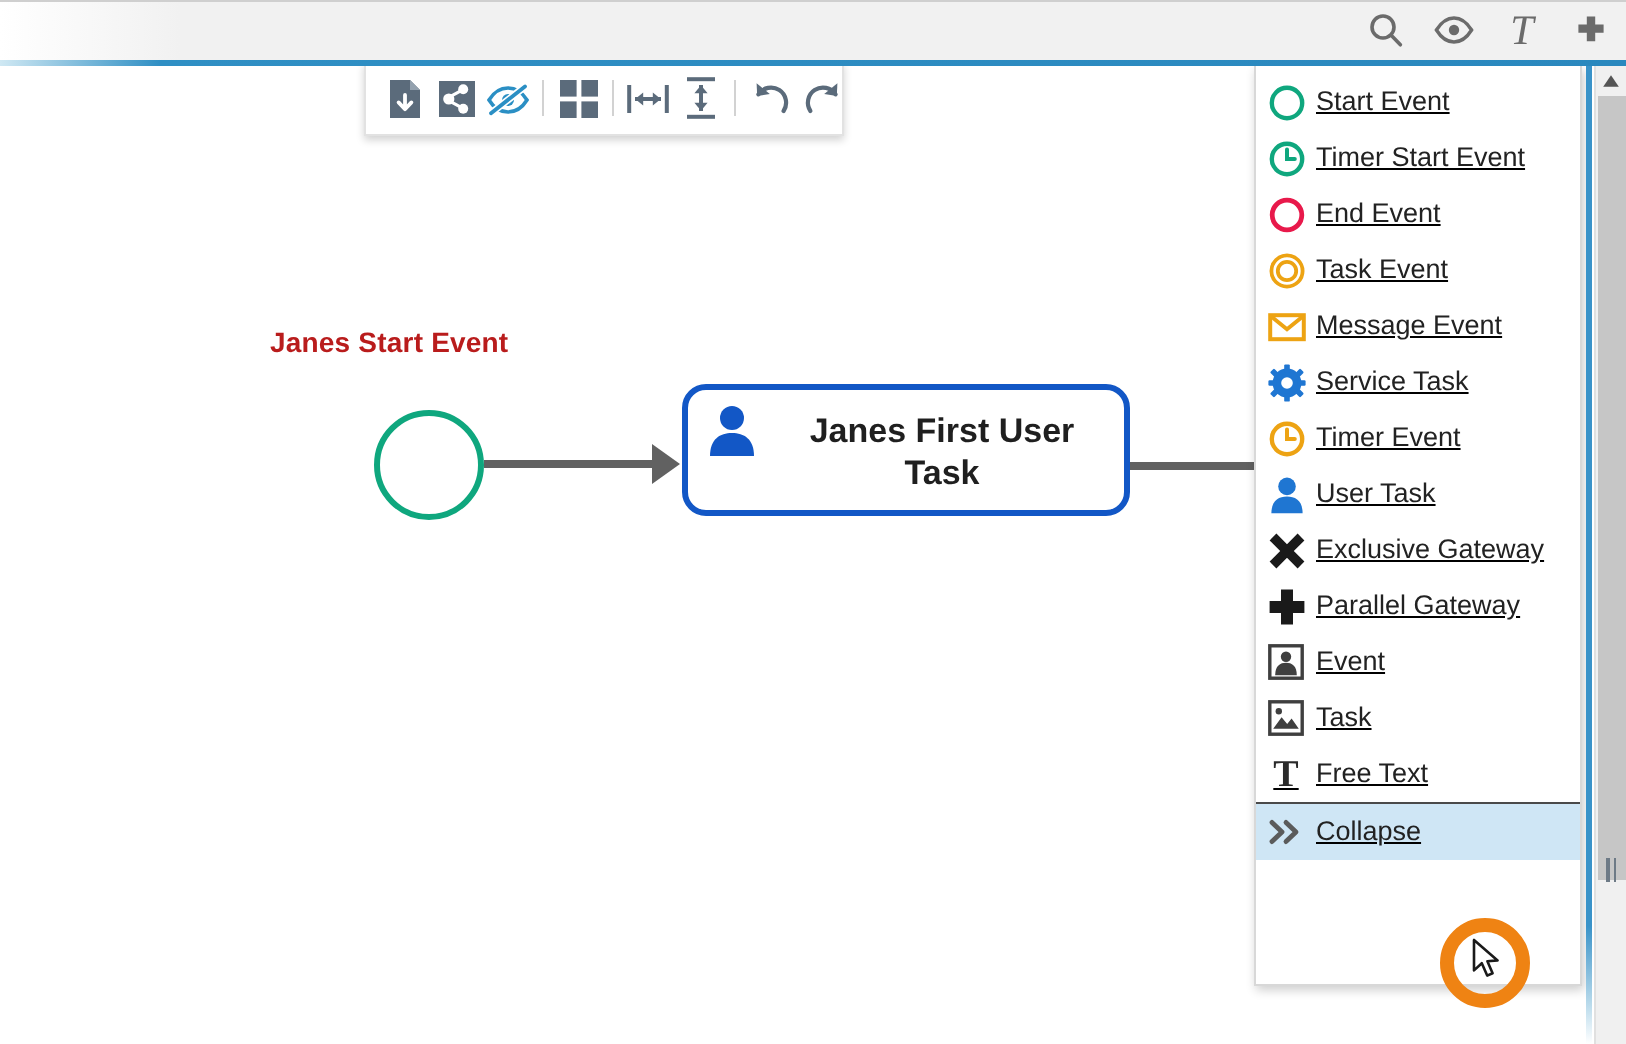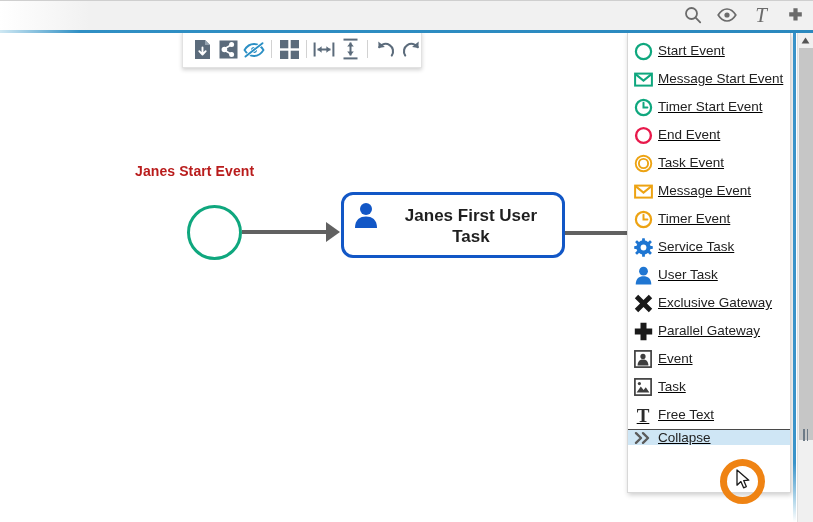--- a/index.html
+++ b/index.html
@@ -90,21 +90,21 @@
   .palette{
     position:absolute;left:627px;top:33px;width:164px;height:460px;
     background:#ffffff;border:1px solid #d8d8d8;border-top:none;
     box-shadow:1px 2px 5px rgba(0,0,0,.2);box-sizing:border-box;
     padding-top:4px;
     text-decoration:underline;
   }
   .pal-item{
     height:28px;display:flex;align-items:center;padding-left:5px;cursor:pointer;box-sizing:border-box;
   }
-  .pal-item.sep-above{border-top:1px solid #4a4a4a;height:16px;}
+  .pal-item.sep-above{border-top:1px solid #4a4a4a;height:29px;}
   .pal-item.selected{background:#cfe6f5;}
   .pal-ico{
     width:20px;height:20px;flex:none;margin-right:5px;
     display:flex;align-items:center;justify-content:center;
   }
   .pal-ico svg{display:block;}
   .pal-label{
     font-size:13.5px;color:#222222;white-space:nowrap;line-height:1;
   }
   .pal-ico .tglyph{
@@ -286,29 +286,20 @@
 
       <div class="pal-item">
         <span class="pal-ico">
           <svg width="19" height="19" viewBox="0 0 19 19">
             <circle cx="9.5" cy="9.5" r="7.6" fill="none" stroke="#0fa77e" stroke-width="2.2"></circle>
           </svg>
         </span>
         <span class="pal-label">Start Event</span>
       </div>
 
-      <div class="pal-item">
-        <span class="pal-ico">
-          <svg width="19" height="15" viewBox="0 0 19 15">
-            <rect x="1.1" y="1.6" width="16.8" height="12" fill="none" stroke="#0fa77e" stroke-width="2"></rect>
-            <path d="M1.8 2.4 L9.5 8.6 L17.2 2.4" fill="none" stroke="#0fa77e" stroke-width="2"></path>
-          </svg>
-        </span>
-        <span class="pal-label">Message Start Event</span>
-      </div>
 
       <div class="pal-item">
         <span class="pal-ico">
           <svg width="19" height="19" viewBox="0 0 19 19">
             <circle cx="9.5" cy="9.5" r="7.6" fill="none" stroke="#0fa77e" stroke-width="2.2"></circle>
             <path d="M9.5 4.8 V9.5 H13.4" fill="none" stroke="#0fa77e" stroke-width="2" stroke-linecap="round"></path>
           </svg>
         </span>
         <span class="pal-label">Timer Start Event</span>
       </div>
@@ -333,30 +324,20 @@
       </div>
 
       <div class="pal-item">
         <span class="pal-ico">
           <svg width="19" height="15" viewBox="0 0 19 15">
             <rect x="1.1" y="1.6" width="16.8" height="12" fill="none" stroke="#eda313" stroke-width="2"></rect>
             <path d="M1.8 2.4 L9.5 8.6 L17.2 2.4" fill="none" stroke="#eda313" stroke-width="2"></path>
           </svg>
         </span>
         <span class="pal-label">Message Event</span>
-      </div>
-
-      <div class="pal-item">
-        <span class="pal-ico">
-          <svg width="19" height="19" viewBox="0 0 19 19">
-            <circle cx="9.5" cy="9.5" r="7.6" fill="none" stroke="#eda313" stroke-width="2.2"></circle>
-            <path d="M9.5 4.8 V9.5 H13.4" fill="none" stroke="#eda313" stroke-width="2" stroke-linecap="round"></path>
-          </svg>
-        </span>
-        <span class="pal-label">Timer Event</span>
       </div>
 
       <div class="pal-item">
         <span class="pal-ico">
           <svg width="19" height="19" viewBox="0 0 19 19">
             <g fill="#1f76d2">
               <circle cx="9.5" cy="9.5" r="7.2"></circle>
               <rect x="8.1" y="0.2" width="2.8" height="4" rx="0.6"></rect>
               <rect x="8.1" y="14.8" width="2.8" height="4" rx="0.6"></rect>
               <rect x="0.2" y="8.1" width="4" height="2.8" rx="0.6"></rect>
@@ -367,20 +348,30 @@
               <rect x="14.2" y="12.4" width="2.8" height="4" rx="0.6" transform="rotate(-45 15.6 14.4)"></rect>
             </g>
             <circle cx="9.5" cy="9.5" r="2.9" fill="#ffffff"></circle>
           </svg>
         </span>
         <span class="pal-label">Service Task</span>
       </div>
 
       <div class="pal-item">
         <span class="pal-ico">
+          <svg width="19" height="19" viewBox="0 0 19 19">
+            <circle cx="9.5" cy="9.5" r="7.6" fill="none" stroke="#eda313" stroke-width="2.2"></circle>
+            <path d="M9.5 4.8 V9.5 H13.4" fill="none" stroke="#eda313" stroke-width="2" stroke-linecap="round"></path>
+          </svg>
+        </span>
+        <span class="pal-label">Timer Event</span>
+      </div>
+
+      <div class="pal-item">
+        <span class="pal-ico">
           <svg width="17" height="19" viewBox="0 0 17 19">
             <circle cx="8.5" cy="5.2" r="4.4" fill="#1f76d2"></circle>
             <path d="M0.7 18.6 C0.7 12.4 4.3 10.3 8.5 10.3 C12.7 10.3 16.3 12.4 16.3 18.6 Z" fill="#1f76d2"></path>
           </svg>
         </span>
         <span class="pal-label">User Task</span>
       </div>
 
 
       <div class="pal-item">

